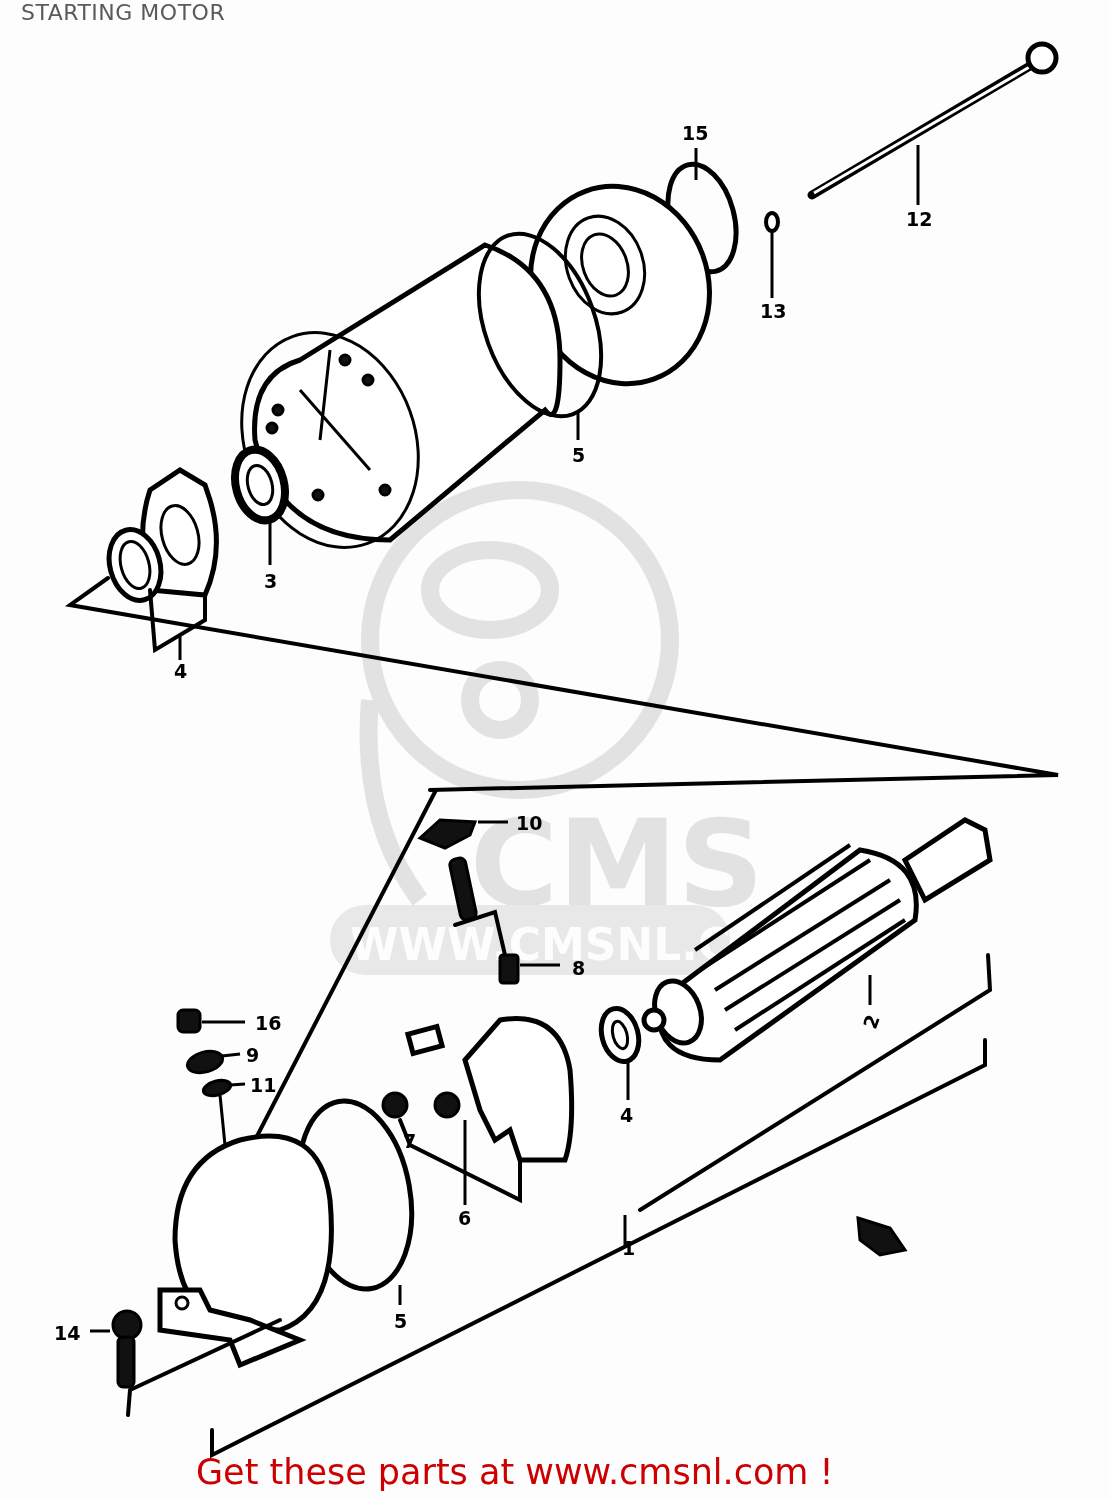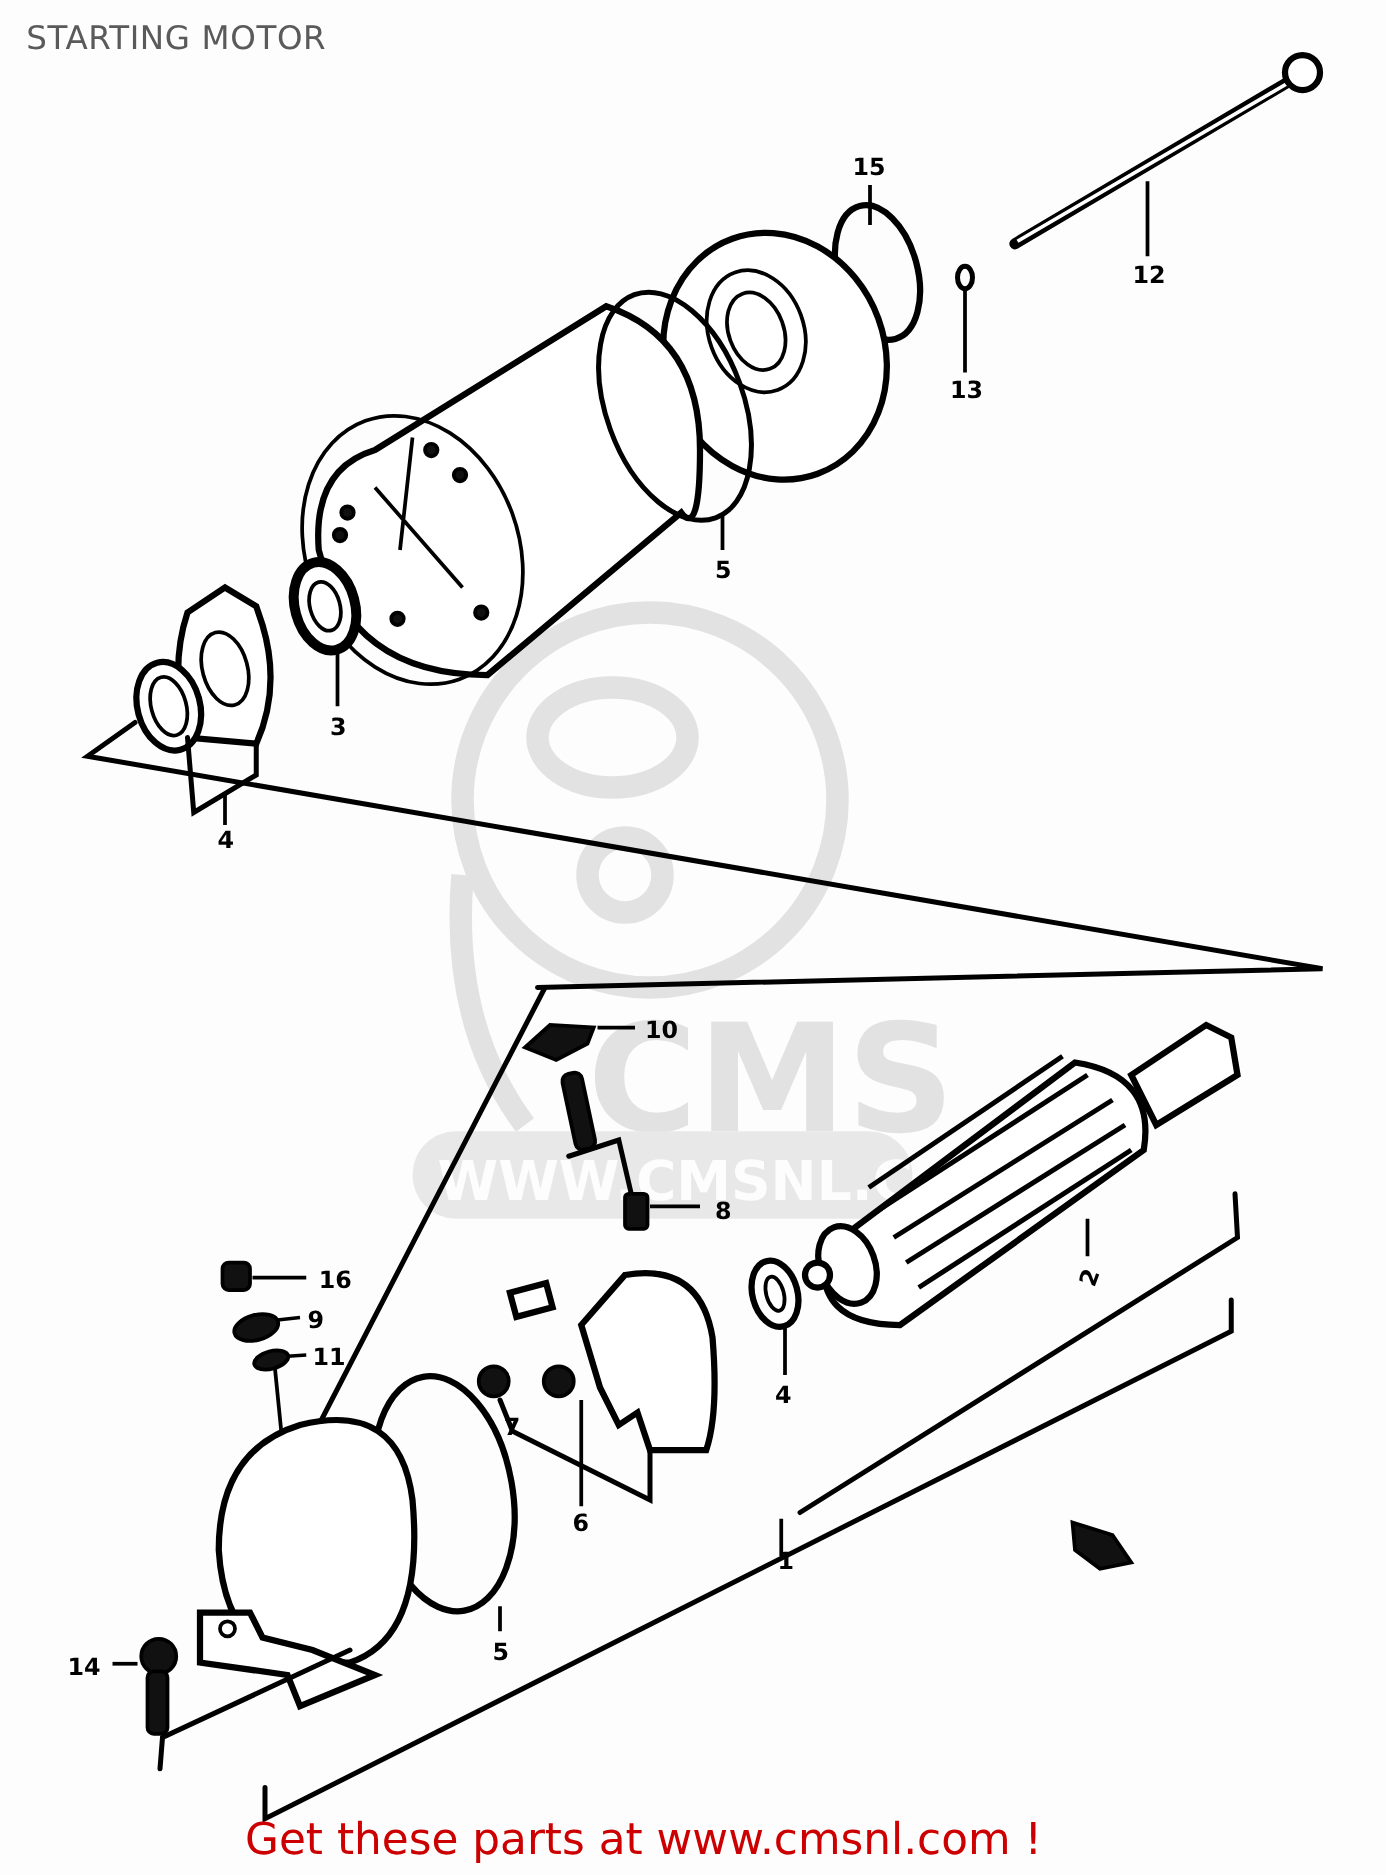--- a/index.html
+++ b/index.html
@@ -1,17 +1,17 @@
 <!DOCTYPE html>
 <html><head>
 <meta charset="utf-8">
 <style>
   html, body { margin: 0; padding: 0; background: #fdfdfd; }
   body { width: 1109px; height: 1500px; position: relative; overflow: hidden; font-family: "DejaVu Sans", sans-serif; }
-  .title { position: absolute; left: 21px; top: 16px; font-size: 26px; color: #5a5a5a; letter-spacing: 0.5px; }
+  .title { position: absolute; left: 21px; top: 0; font-size: 22px; color: #5a5a5a; letter-spacing: 0.5px; }
   .footer { position: absolute; left: 196px; top: 1452px; font-size: 35px; color: #cc0000; font-family: "DejaVu Sans", sans-serif; }
   svg.diagram { position: absolute; left: 0; top: 0; }
   .lbl { font-family: "DejaVu Sans", sans-serif; font-weight: bold; font-size: 19px; fill: #000; }
   .wm { fill: none; stroke: #e2e2e2; stroke-width: 18; }
   .wmt { font-family: "DejaVu Sans", sans-serif; font-weight: bold; fill: #e2e2e2; }
   .ln { stroke: #000; stroke-width: 4; fill: none; stroke-linecap: round; }
   .thin { stroke: #000; stroke-width: 3; fill: none; }
   .part { stroke: #000; stroke-width: 5; fill: #fff; }
   .dark { fill: #111; stroke: #000; stroke-width: 3; }
 </style>

